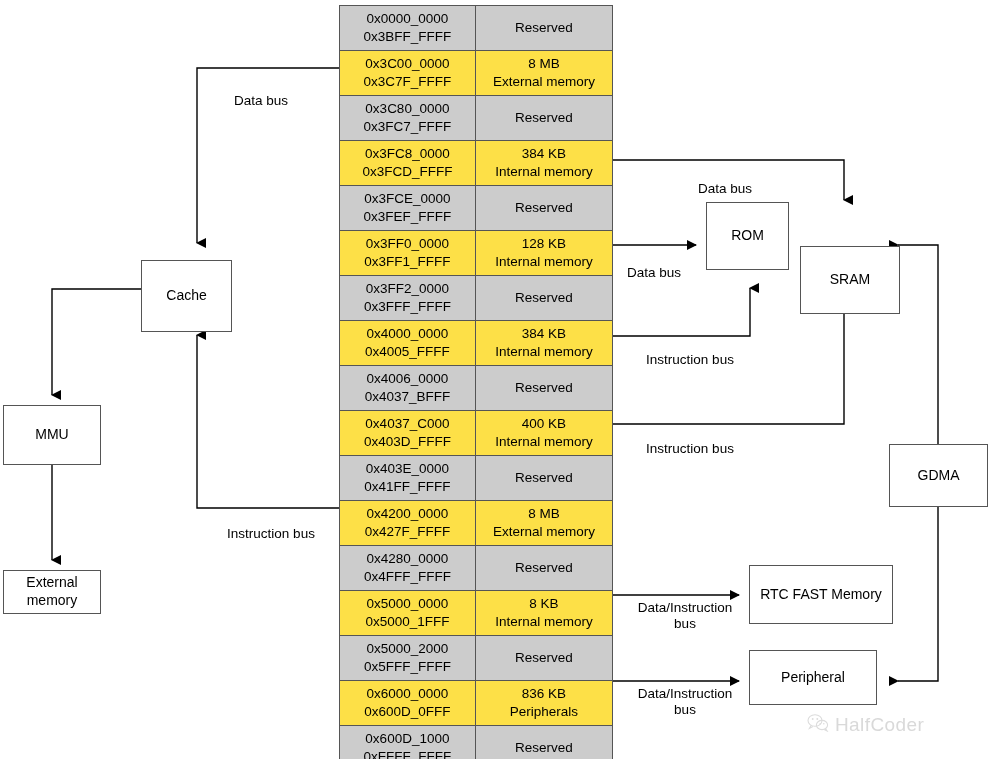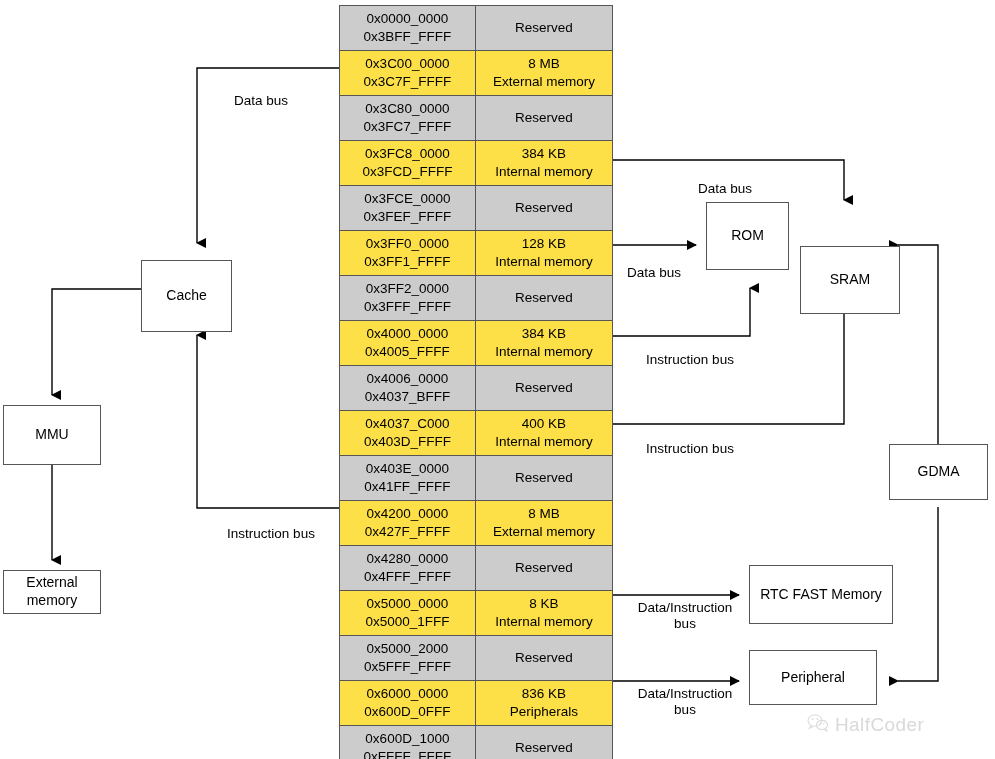--- a/index.html
+++ b/index.html
@@ -37,21 +37,21 @@
     font-size:14px;
     line-height:1.28;
     white-space:pre-line;
     box-sizing:border-box;
   }
   #box-cache{left:141px;top:260px;width:91px;height:72px;text-align:right;}
   #box-mmu{left:3px;top:405px;width:98px;height:60px;}
   #box-extmem{left:3px;top:570px;width:98px;height:44px;}
   #box-rom{left:706px;top:202px;width:83px;height:68px;}
   #box-sram{left:800px;top:210px;width:100px;height:68px;margin-top:36px;}
-  #box-gdma{left:889px;top:444px;width:99px;height:56px;}
+  #box-gdma{left:889px;top:444px;width:99px;height:63px;}
   #box-rtcfast{left:749px;top:565px;width:144px;height:59px;}
   #box-peripheral{left:749px;top:650px;width:128px;height:55px;}
 
   
   .buslabel{
     position:absolute;
     font-size:13.5px;
     text-align:center;
     line-height:1.22;
     white-space:pre-line;

